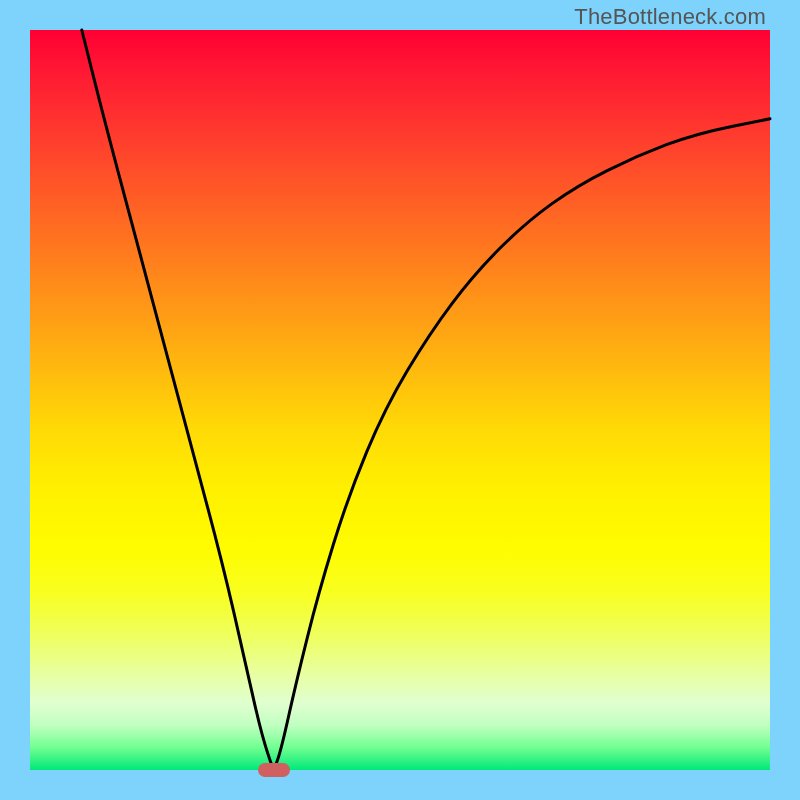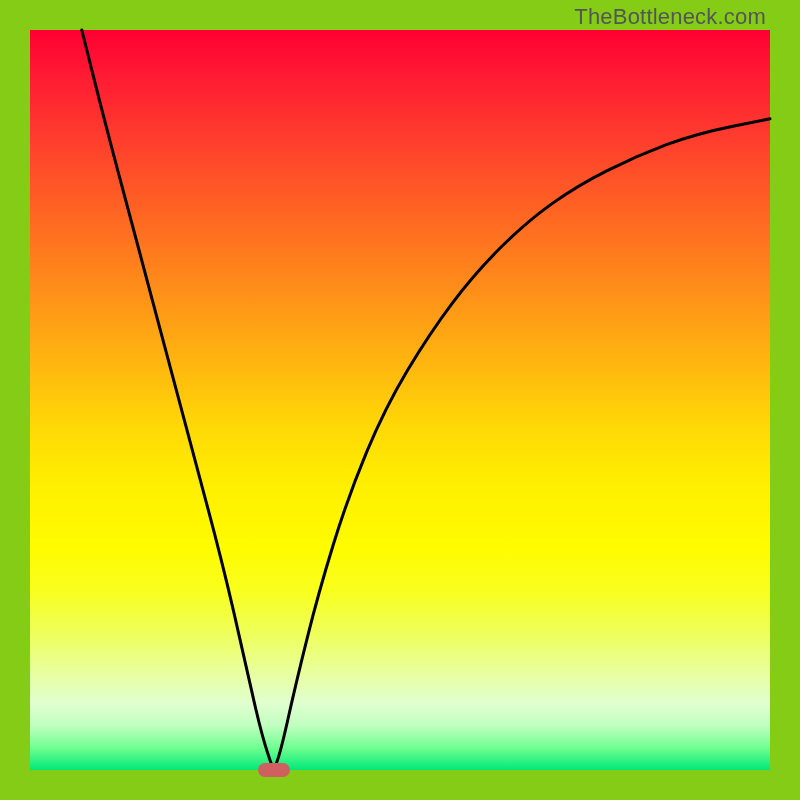--- a/index.html
+++ b/index.html
@@ -8,21 +8,21 @@
     width: 800px;
     height: 800px;
     overflow: hidden;
     background: #000;
     font-family: Arial, Helvetica, sans-serif;
   }
   .frame {
     position: relative;
     width: 800px;
     height: 800px;
-    background: #84cc16;
+    background: #7dd3fc;
   }
   .plot-area {
     position: absolute;
     left: 30px;
     top: 30px;
     width: 740px;
     height: 740px;
     background: linear-gradient(to bottom,
       #ff0033 0%,
       #ff1a33 6%,

